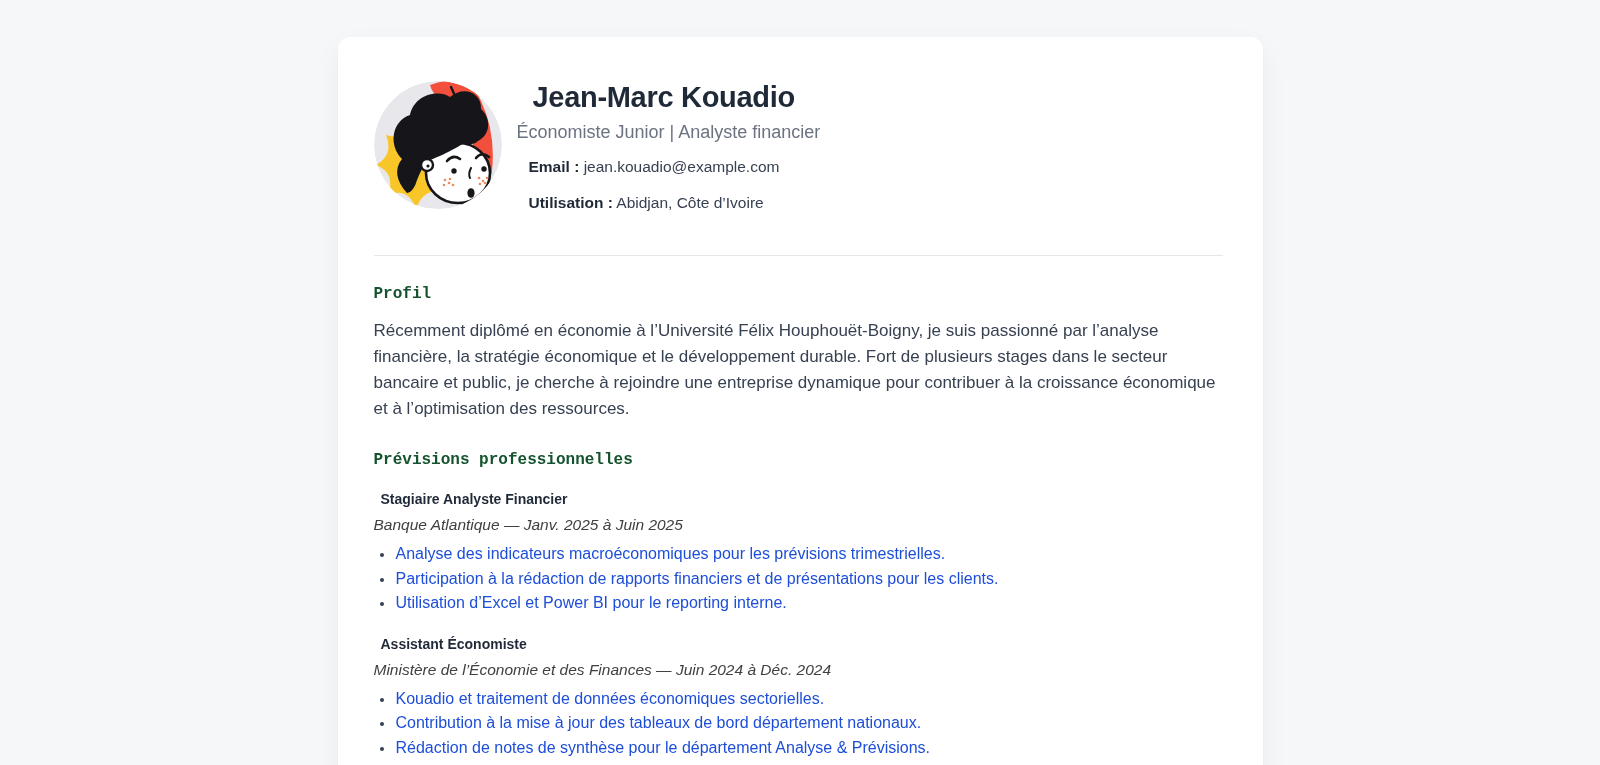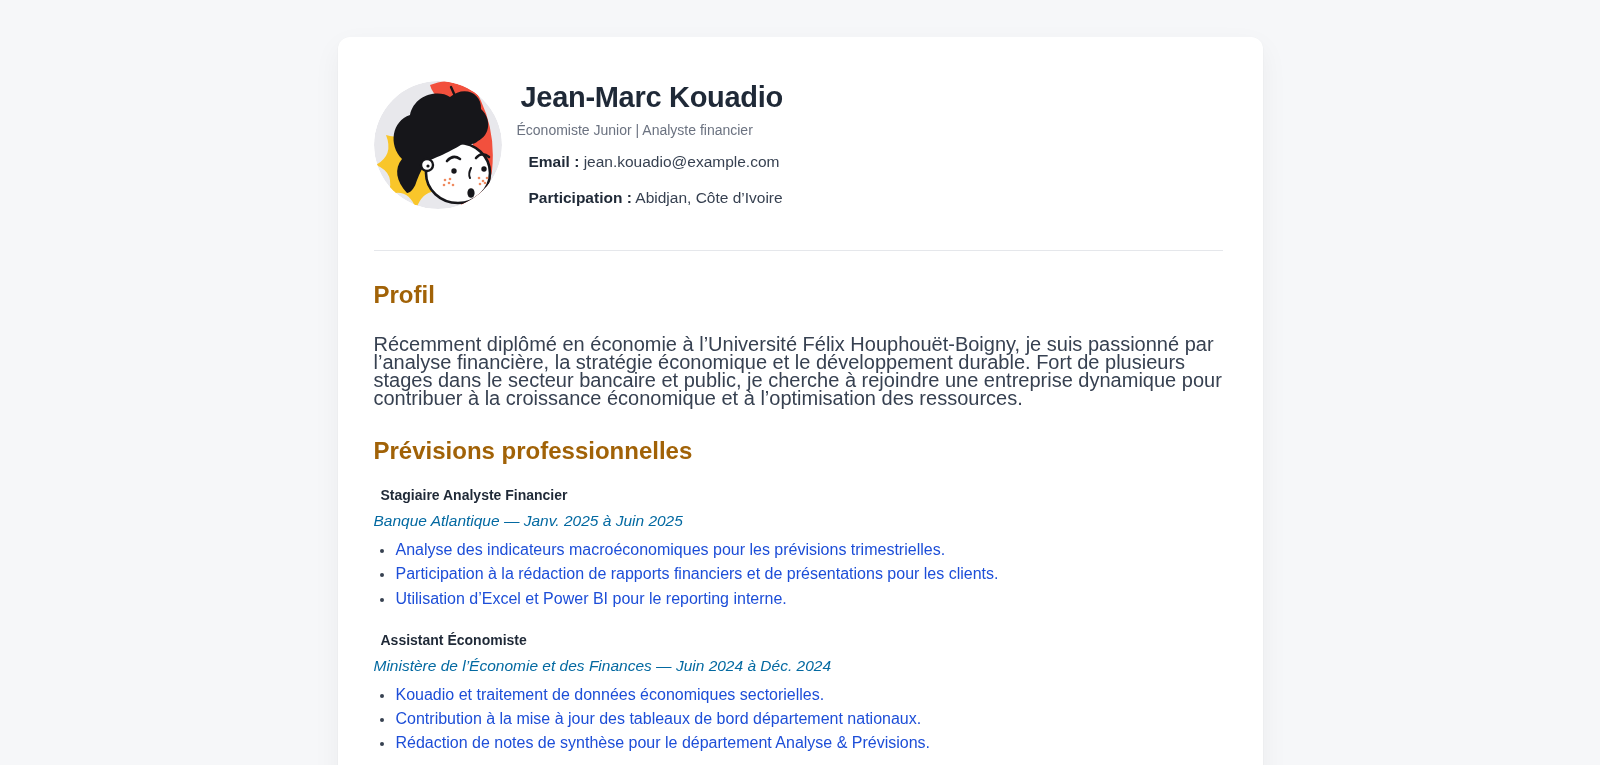--- a/index.html
+++ b/index.html
@@ -21,48 +21,48 @@
   }
   
   .header { display: flex; align-items: flex-start; gap: 15px; }
   .avatar {
     width: 128px; height: 128px; flex: 0 0 128px;
     border-radius: 50%; overflow: hidden;
   }
   .avatar svg { display: block; width: 128px; height: 128px; }
   .header-info { padding-top: 1px; min-width: 0; }
   .name {
-    margin: 0 4px 8px;
+    margin: 0 16px 8px;
     font-size: 29px; line-height: 1.1;
     font-weight: 700; color: #1f2937; letter-spacing: -0.3px;
   }
   .subtitle {
     margin: 0 0 12px;
-    font-size: 14px; color: #6b7280; font-weight: 400;
+    font-size: 18px; color: #6b7280; font-weight: 400;
   }
   .contact-line { margin: 12px; font-size: 15.5px; line-height: 24px; color: #374151; }
   .contact-line strong { color: #1f2937; font-weight: 700; }
   
   .divider { border: 0; border-top: 1px solid #e5e7eb; margin: 28px 0 0; }
   
   .section-heading {
     margin: 28px 0 0;
-    font-size: 24px; font-weight: 600; color: #a16207; line-height: 1.3;
+    font-size: 16px; font-weight: 600; color: #14532d; line-height: 1.3; font-family: Liberation Mono, monospace;
   }
   .profile-text {
-    margin: 25px 0 0;
-    font-size: 20px; line-height: 18px; color: #374151;
+    margin: 13px 0 0;
+    font-size: 17px; line-height: 26px; color: #374151;
   }
   .job-title {
     margin: 17px 7px 0;
     font-size: 14px; font-weight: 700; color: #1f2937; line-height: 24px;
   }
   .job-meta {
     margin: 3px 0 0;
-    font-size: 15.5px; font-style: italic; color: #0369a1; line-height: 22px;
+    font-size: 15.5px; font-style: italic; color: #404040; line-height: 22px;
   }
   .job-bullets {
     margin: 6px 0 0; padding-left: 21px;
     list-style: disc;
   }
   .job-bullets li {
     font-size: 16px; line-height: 24.2px; color: #1d4ed8;
     padding-left: 1px;
   }
   .job-bullets li::marker { color: #374151; font-size: 13px; }
@@ -129,21 +129,21 @@
 
     <div class="header-info">
       <h1 class="name">Jean-Marc Kouadio</h1>
       <p class="subtitle">Économiste Junior | Analyste financier</p>
       <div>
         <p class="contact-line">
           <strong>Email :</strong>
           <span>jean.kouadio@example.com</span>
         </p>
         <p class="contact-line">
-          <strong>Participation :</strong>
+          <strong>Utilisation :</strong>
           <span>Abidjan, Côte d’Ivoire</span>
         </p>
       </div>
     </div>
   </header>
 
   <hr class="divider">
 
   <section>
     <h2 class="section-heading">Profil</h2>

